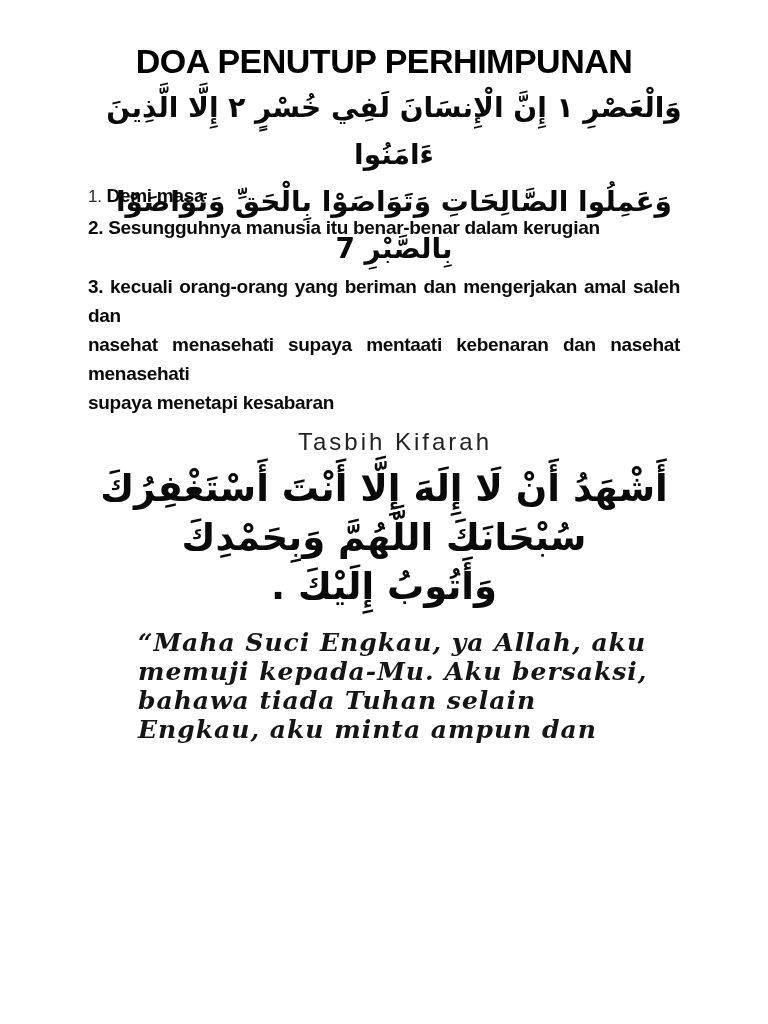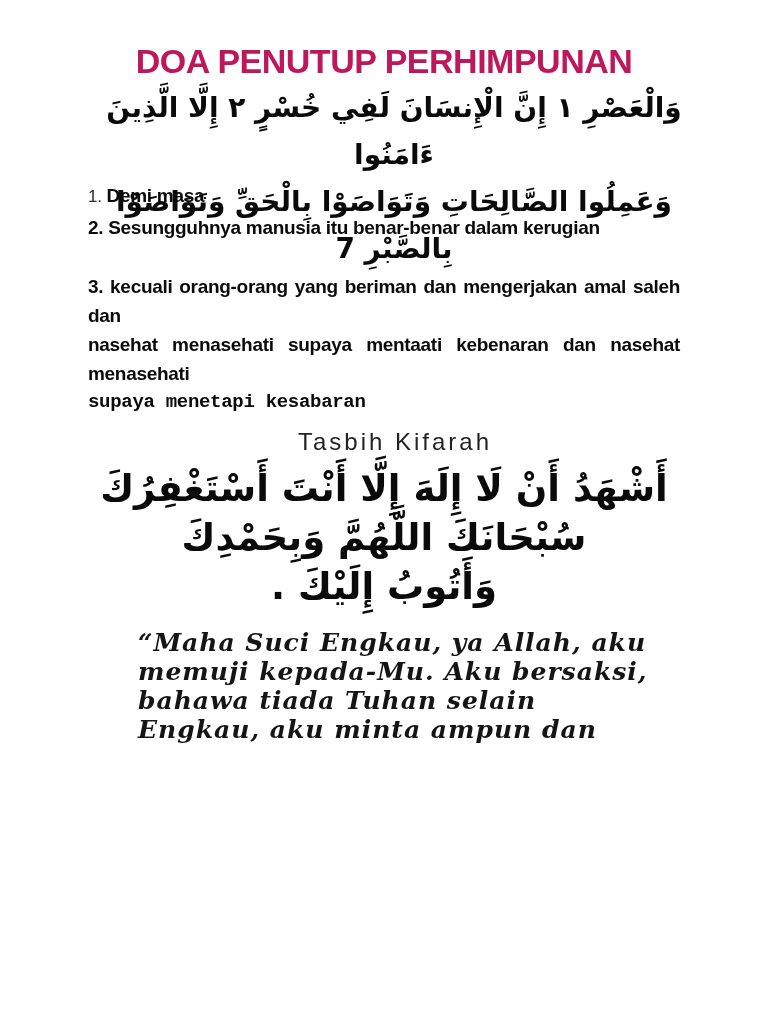--- a/index.html
+++ b/index.html
@@ -21,21 +21,21 @@
   .doc-title {
     position: absolute;
     top: 42px;
     left: 0;
     width: 768px;
     text-align: center;
     font-family: "Liberation Sans", sans-serif;
     font-weight: 700;
     font-size: 34px;
     letter-spacing: -0.5px;
-    color: #be185d;
+    color: #000000;
     white-space: nowrap;
   }
 
   
   .quran-verse {
     position: absolute;
     top: 84px;
     left: 74px;
     width: 640px;
     direction: rtl;
@@ -63,21 +63,20 @@
   .trans-item-1 .num { font-weight: 400; font-size: 17px; color: #2a2a2a; }
   .trans-item-2 { margin-top: 7px; line-height: 24px; }
   .trans-item-3 { margin-top: 32px; line-height: 29px; }
   .just-line {
     text-align: justify;
     text-align-last: justify;
   }
   .just-line.last {
     text-align: right;
     text-align-last: left;
-    font-family: Liberation Mono, monospace;
   }
 
   
   .tasbih-heading {
     position: absolute;
     top: 428px;
     left: 0;
     width: 768px;
     text-align: center;
     font-family: "Liberation Sans", sans-serif;

